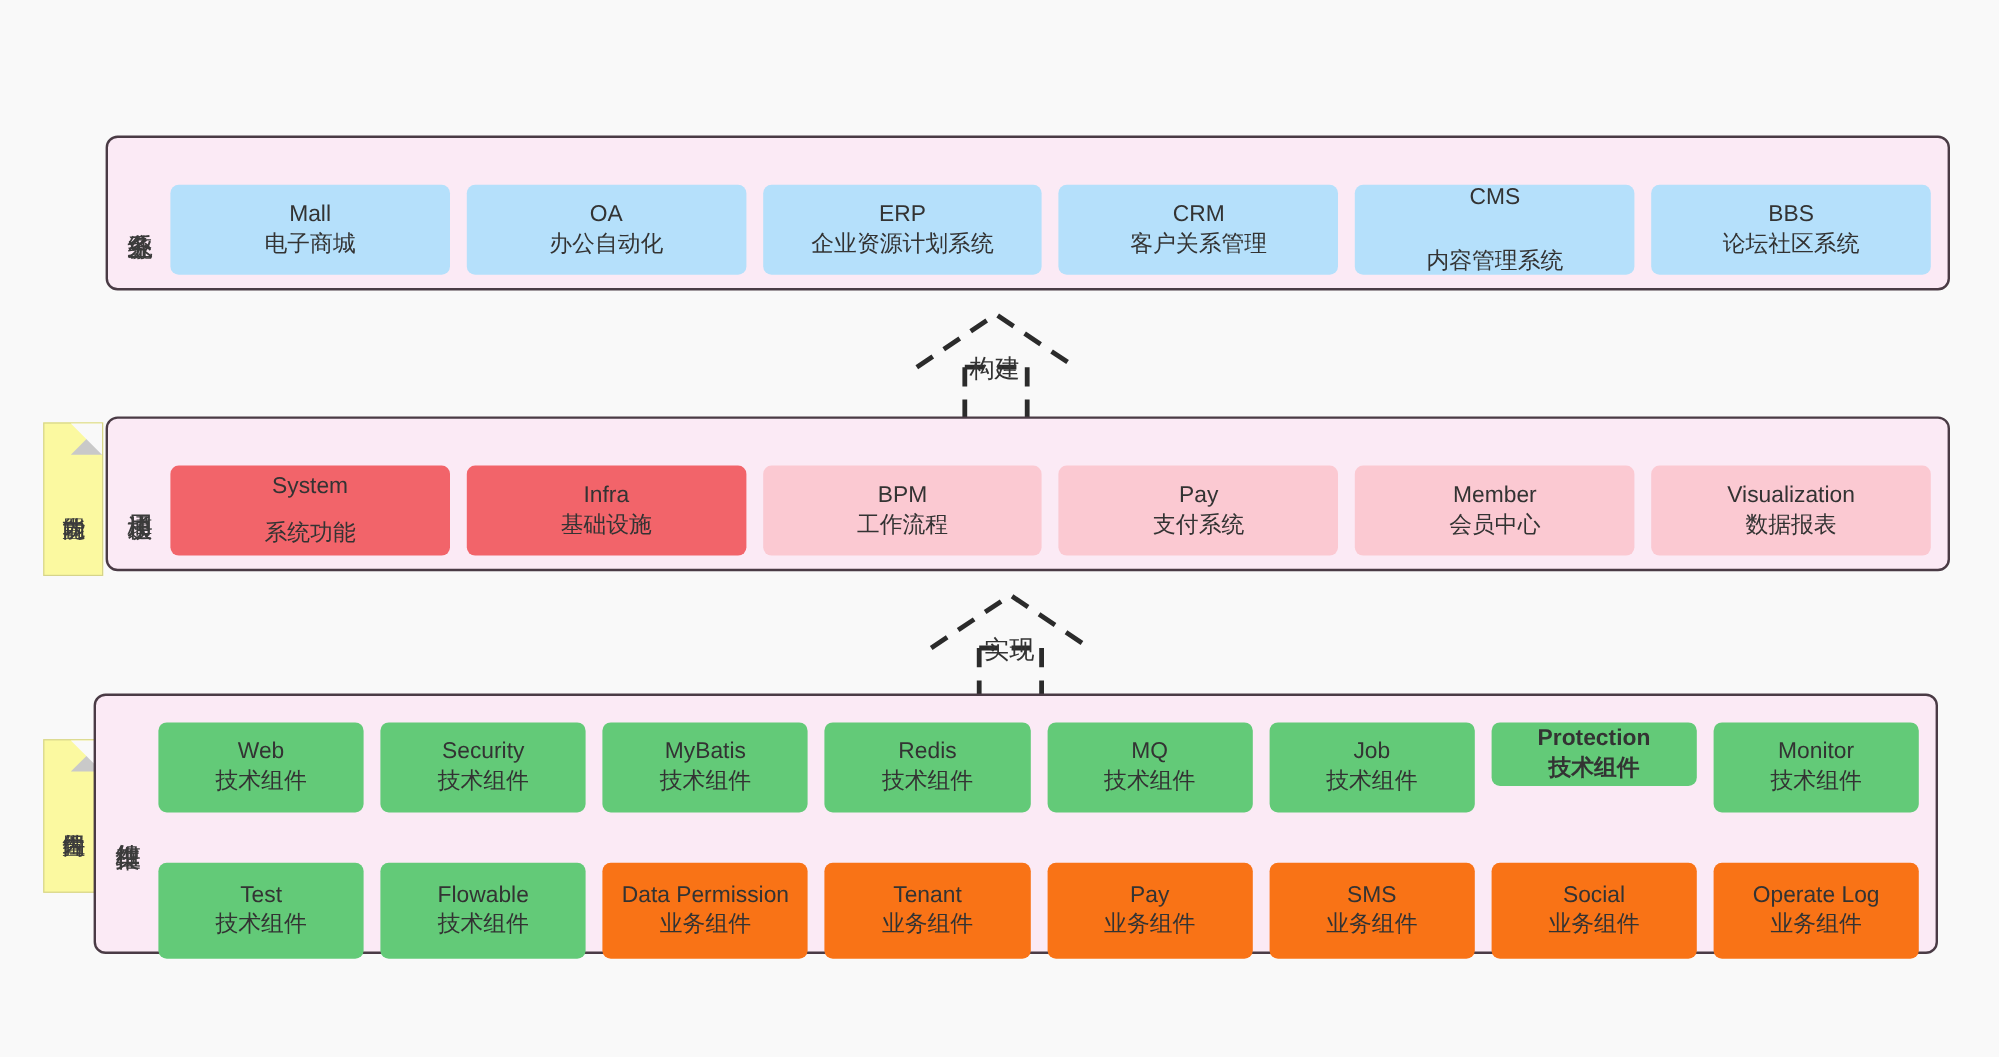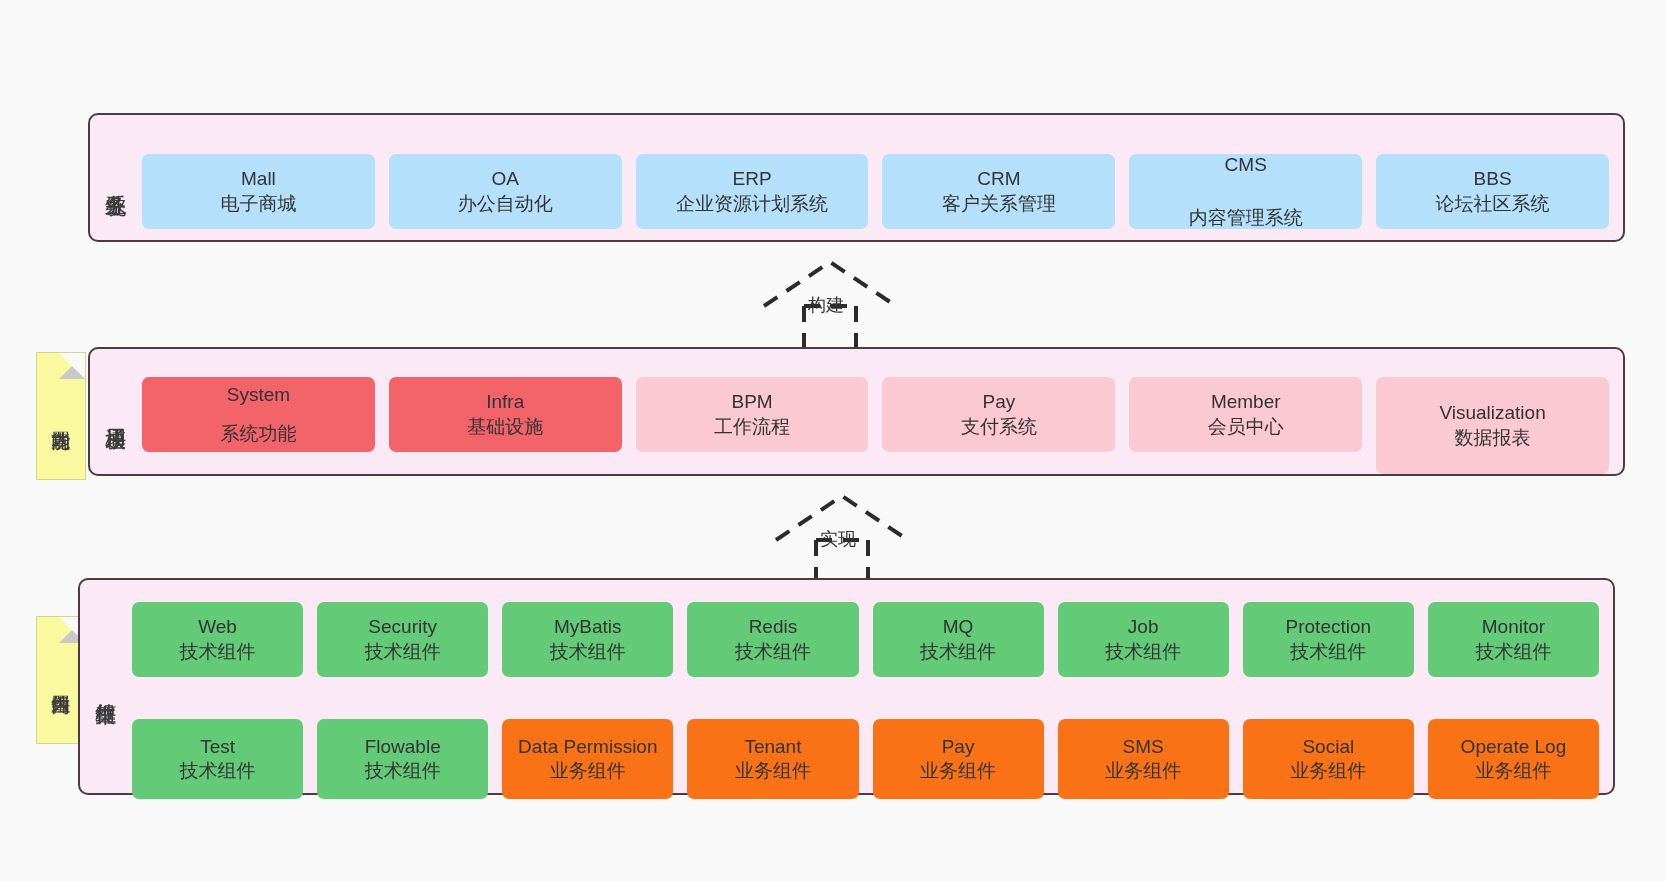--- a/index.html
+++ b/index.html
@@ -109,21 +109,21 @@
     width:0;height:0;
     border-left:26px solid transparent;
     border-top:26px solid #f9f9f9;
   }
 
   
   .connector{position:absolute;}
   .connector svg{display:block;overflow:visible;}
   .conn-label{
     position:absolute;
-    font-size:18px;
+    font-size:21px;
     color:#333333;
     background:transparent;
     white-space:nowrap;
     user-select:none;
   }
 </style>
 </head>
 <body>
 
 <div class="canvas">
@@ -191,21 +191,21 @@
           <span class="t2">工作流程</span>
         </div>
         <div class="card c-pink" style="height:75px;">
           <span class="t1">Pay</span>
           <span class="t2">支付系统</span>
         </div>
         <div class="card c-pink" style="height:75px;">
           <span class="t1">Member</span>
           <span class="t2">会员中心</span>
         </div>
-        <div class="card c-pink" style="height:97px;">
+        <div class="card c-pink" style="height:75px;">
           <span class="t1">Visualization</span>
           <span class="t2">数据报表</span>
         </div>
       </div>
     </div>
   </div>
 
   <div class="connector" style="left:772px;top:492px;width:140px;height:90px;">
     <svg width="140" height="90" viewBox="0 0 140 90" fill="none">
       <path d="M4 48 L70 4 L136 48" stroke="#2b2b2b" stroke-width="4" stroke-dasharray="16 11" fill="none" stroke-linecap="butt"></path>
@@ -242,21 +242,21 @@
           <span class="t2">技术组件</span>
         </div>
         <div class="card c-green" style="height:75px;">
           <span class="t1">MQ</span>
           <span class="t2">技术组件</span>
         </div>
         <div class="card c-green" style="height:75px;">
           <span class="t1">Job</span>
           <span class="t2">技术组件</span>
         </div>
-        <div class="card c-green" style="height:75px;">
+        <div class="card c-green" style="height:53px;font-weight:bold;">
           <span class="t1">Protection</span>
           <span class="t2">技术组件</span>
         </div>
         <div class="card c-green" style="height:75px;">
           <span class="t1">Monitor</span>
           <span class="t2">技术组件</span>
         </div>
       </div>
 
       <div class="row">

